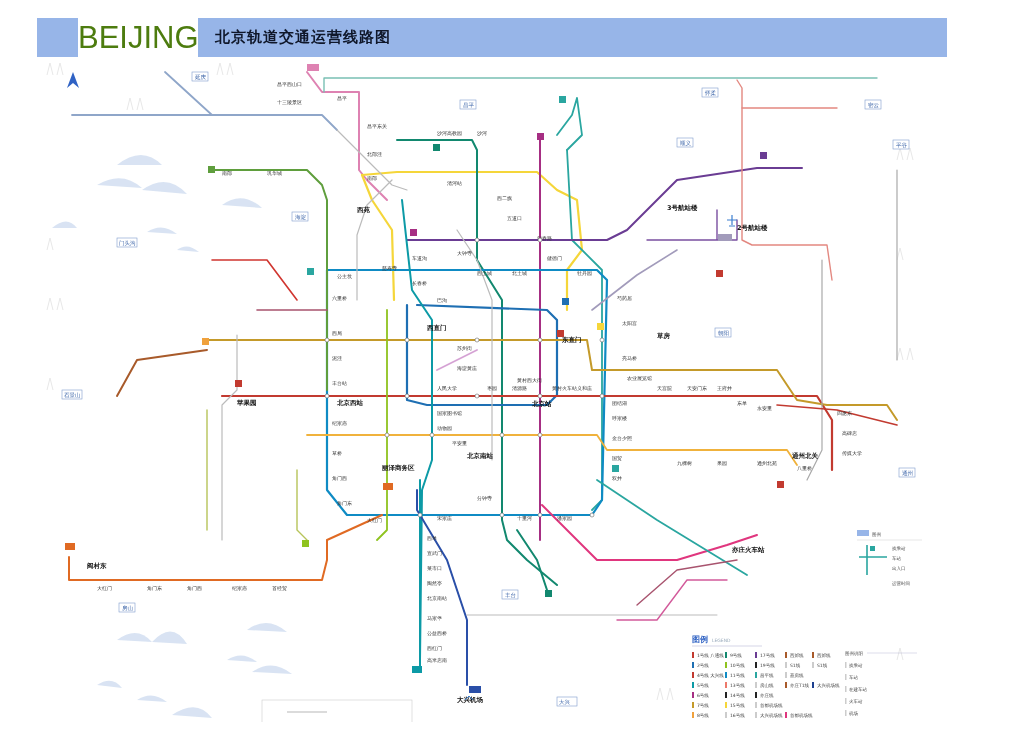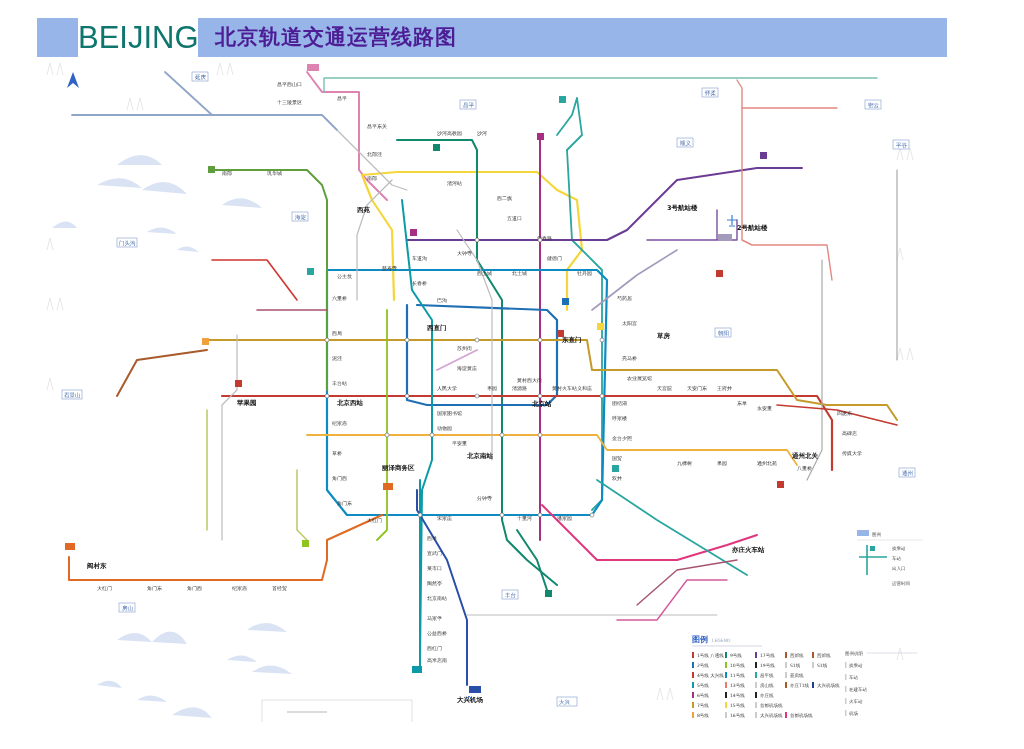--- a/index.html
+++ b/index.html
@@ -1,20 +1,20 @@
 <!DOCTYPE html>
 <html><head>
 <meta charset="utf-8">
 <style>
   html,body{margin:0;padding:0;background:#ffffff;}
   body{width:1024px;height:749px;position:relative;overflow:hidden;font-family:"DejaVu Sans",sans-serif;}
   .header{position:absolute;left:37px;top:18px;width:910px;height:39px;background:#97b5e8;}
   .header .lead{position:absolute;left:0;top:0;width:40px;height:39px;background:#97b5e8;}
-  .header .brand{position:absolute;left:41px;top:0;width:120px;height:39px;background:#ffffff;color:#0f766e;font-family:"Liberation Sans",sans-serif;font-size:31px;line-height:39px;text-align:center;letter-spacing:0px;}
-  .header .title{position:absolute;left:178px;top:0;height:39px;color:#4c1d95;font-size:21px;line-height:39px;font-weight:bold;letter-spacing:1px;}
+  .header .brand{position:absolute;left:41px;top:0;width:120px;height:39px;background:#ffffff;color:#4d7c0f;font-family:"Liberation Sans",sans-serif;font-size:31px;line-height:39px;text-align:center;letter-spacing:0px;}
+  .header .title{position:absolute;left:178px;top:0;height:39px;color:#0f172a;font-size:15px;line-height:39px;font-weight:bold;letter-spacing:1px;}
   .map{position:absolute;left:37px;top:60px;width:910px;height:662px;background:#ffffff;}
   .map svg{position:absolute;left:0;top:0;}
   .st{font-size:5px;fill:#333;font-family:"DejaVu Sans",sans-serif;}
   .stb{font-size:6.5px;fill:#111;font-weight:bold;font-family:"DejaVu Sans",sans-serif;}
   .dist{font-size:5.5px;fill:#3a63a8;font-family:"DejaVu Sans",sans-serif;}
   .legend-title{font-size:8px;fill:#2f62c4;font-weight:bold;font-family:"DejaVu Sans",sans-serif;}
   .legend-sub{font-size:4.5px;fill:#9ab;font-family:"DejaVu Sans",sans-serif;}
   .leg{font-size:4.5px;fill:#444;font-family:"DejaVu Sans",sans-serif;}
 </style>
 </head>

